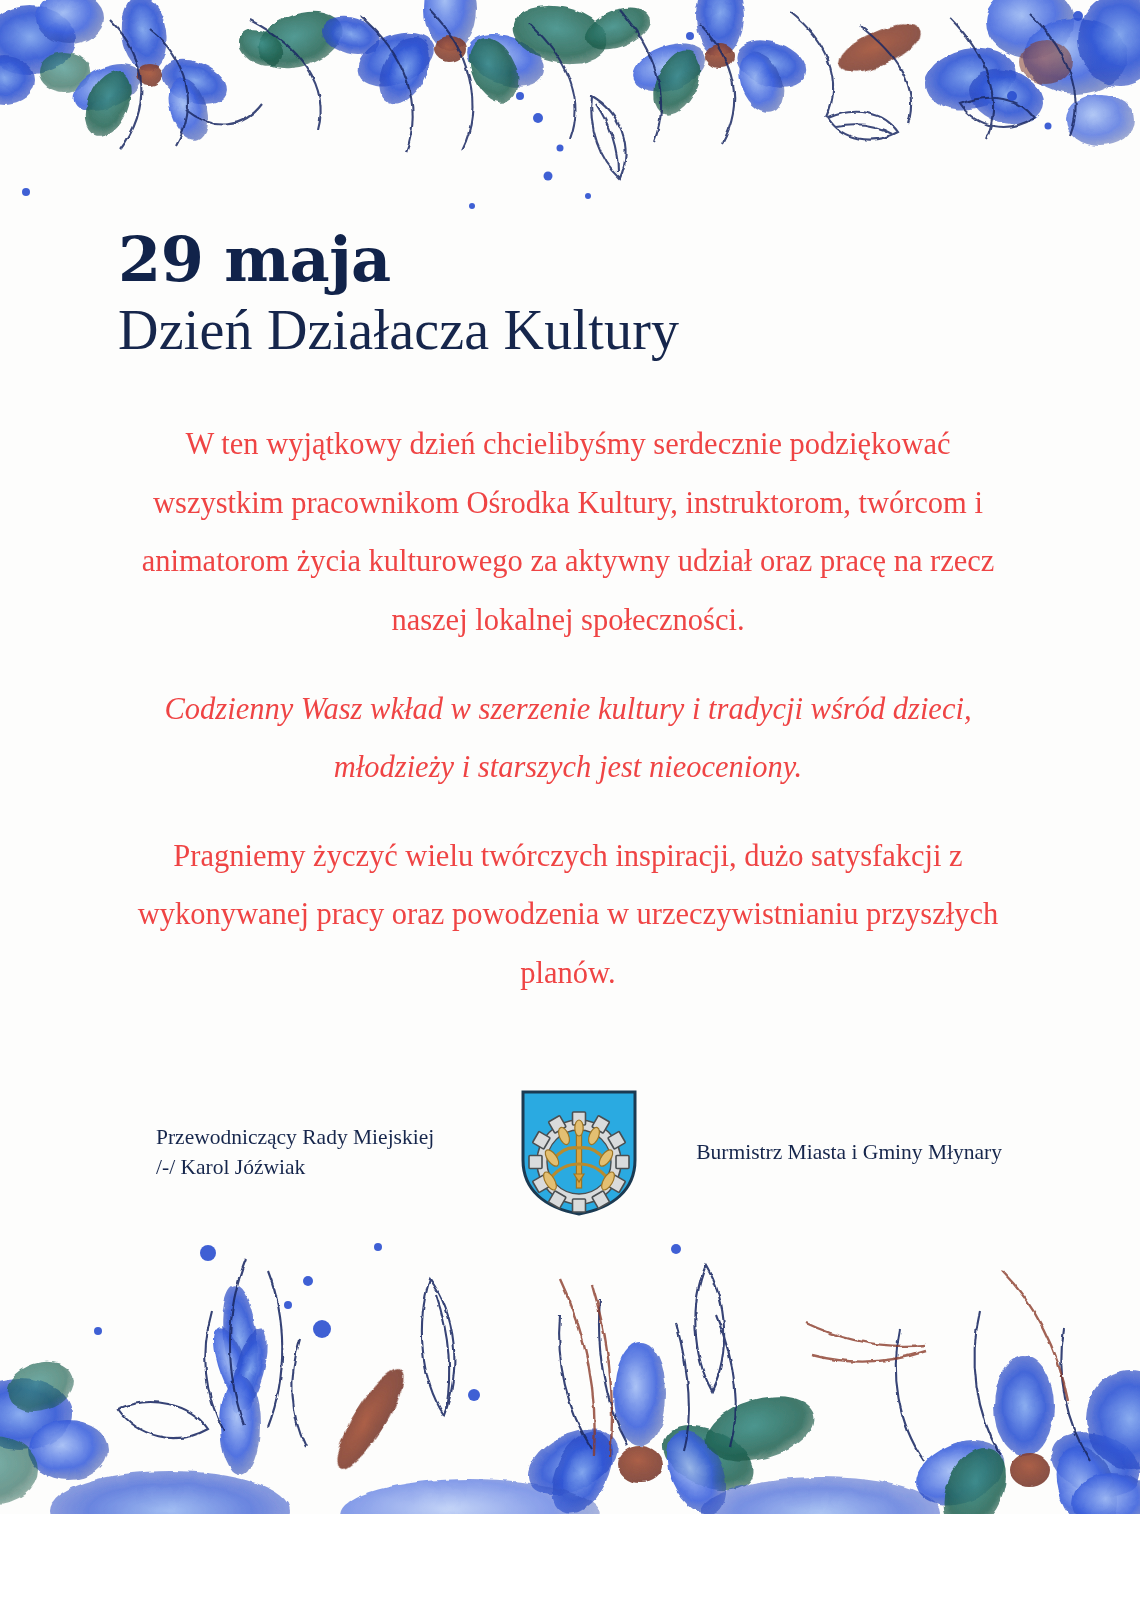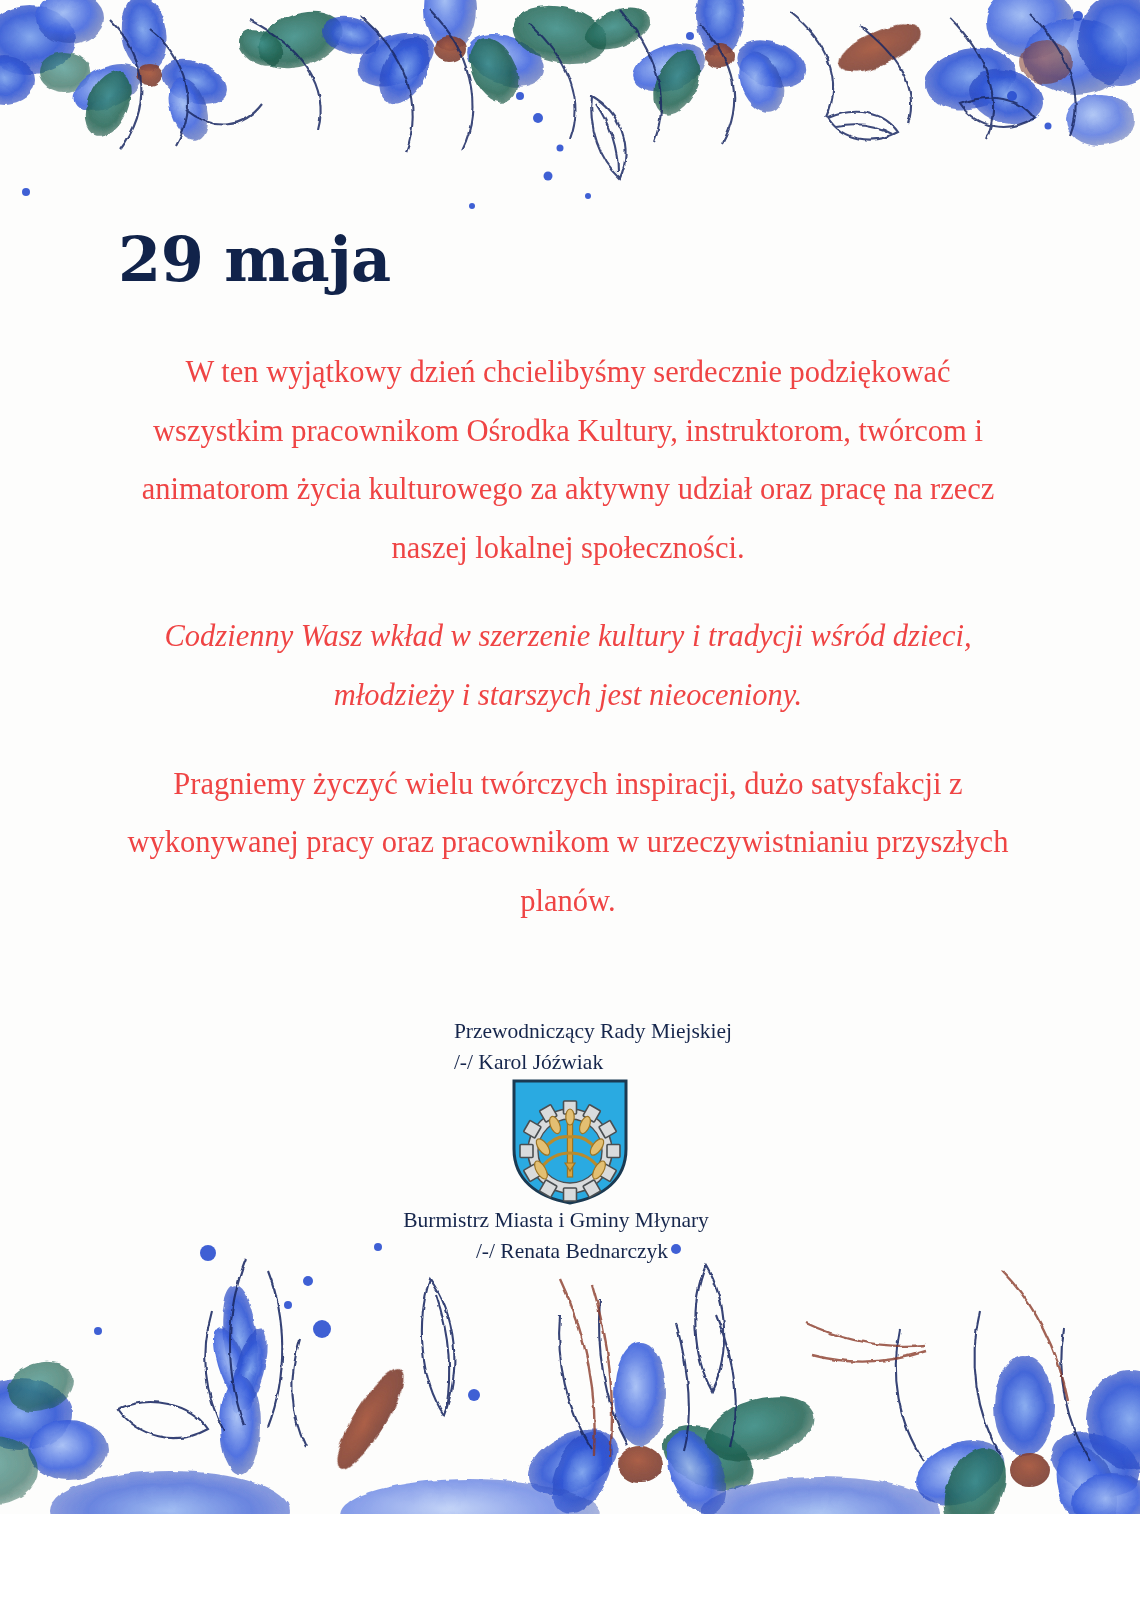--- a/index.html
+++ b/index.html
@@ -78,21 +78,20 @@
   .para-3 { margin-top: 30px; }
 
   
   .signature-row {
     margin-top: 86px;
     display: flex;
     align-items: center;
     justify-content: center;
     gap: 0px;
     padding: 0 40px;
-    flex-direction: column;
   }
   .sig-col {
     flex: 1 1 0;
     font-size: 21.5px;
     line-height: 1.42;
     color: #16264c;
   }
   .sig-left { text-align: left; padding-left: 46px; }
   .sig-right { text-align: right; padding-right: 28px; }
   .sig-line1 { display: block; }
@@ -370,26 +369,27 @@
         <circle cx="676" cy="30" r="5"></circle>
         <circle cx="98" cy="112" r="4"></circle>
       </g>
     </svg>
   </div>
 
   <div class="content">
 
     <div class="heading-block">
       <h1 class="headline-date">29 maja</h1>
+      <h2 class="headline-title">Dzień Działacza Kultury</h2>
     </div>
 
     <div class="body-copy">
       <p class="para para-1">W ten wyjątkowy dzień chcielibyśmy serdecznie podziękować wszystkim pracownikom Ośrodka Kultury, instruktorom, twórcom i animatorom życia kulturowego za aktywny udział oraz pracę na rzecz naszej lokalnej społeczności.</p>
       <p class="para para-2">Codzienny Wasz wkład w szerzenie kultury i tradycji wśród dzieci, młodzieży i starszych jest nieoceniony.</p>
-      <p class="para para-3">Pragniemy życzyć wielu twórczych inspiracji, dużo satysfakcji z wykonywanej pracy oraz pracownikom w urzeczywistnianiu przyszłych planów.</p>
+      <p class="para para-3">Pragniemy życzyć wielu twórczych inspiracji, dużo satysfakcji z wykonywanej pracy oraz powodzenia w urzeczywistnianiu przyszłych planów.</p>
     </div>
 
     <div class="signature-row">
 
       <div class="sig-col sig-left">
         <span class="sig-line1">Przewodniczący Rady Miejskiej</span>
         <span class="sig-line2">/-/ Karol Jóźwiak</span>
       </div>
 
       <div class="crest">
@@ -433,19 +433,18 @@
             <ellipse cx="27" cy="-4" rx="4.6" ry="9.5" fill="#e3bf72" transform="rotate(36 27 -4)"></ellipse>
             <ellipse cx="-29" cy="19" rx="4.6" ry="10" fill="#e3bf72" transform="rotate(-30 -29 19)"></ellipse>
             <ellipse cx="29" cy="19" rx="4.6" ry="10" fill="#e3bf72" transform="rotate(30 29 19)"></ellipse>
             <ellipse cx="0" cy="-34" rx="4.2" ry="8" fill="#e3bf72"></ellipse>
           </g>
         </svg>
       </div>
 
       <div class="sig-col sig-right">
         <span class="sig-line1">Burmistrz Miasta i Gminy Młynary</span>
-        <span class="sig-line2">/-/ Renata Bednarczyk</span>
       </div>
 
     </div>
 
   </div>
 </div>
 
 </body></html>

